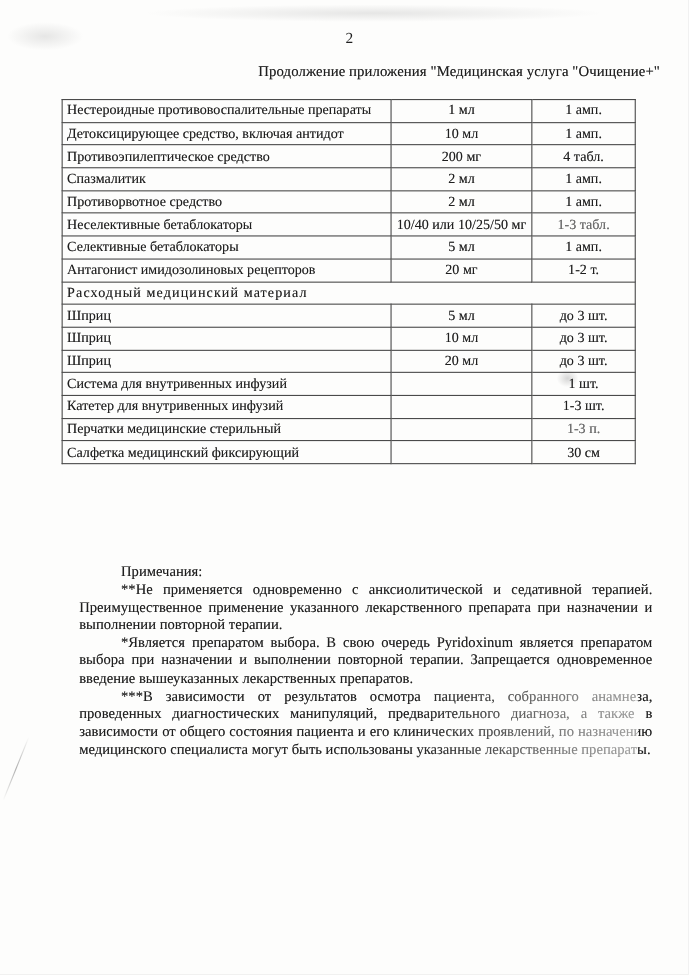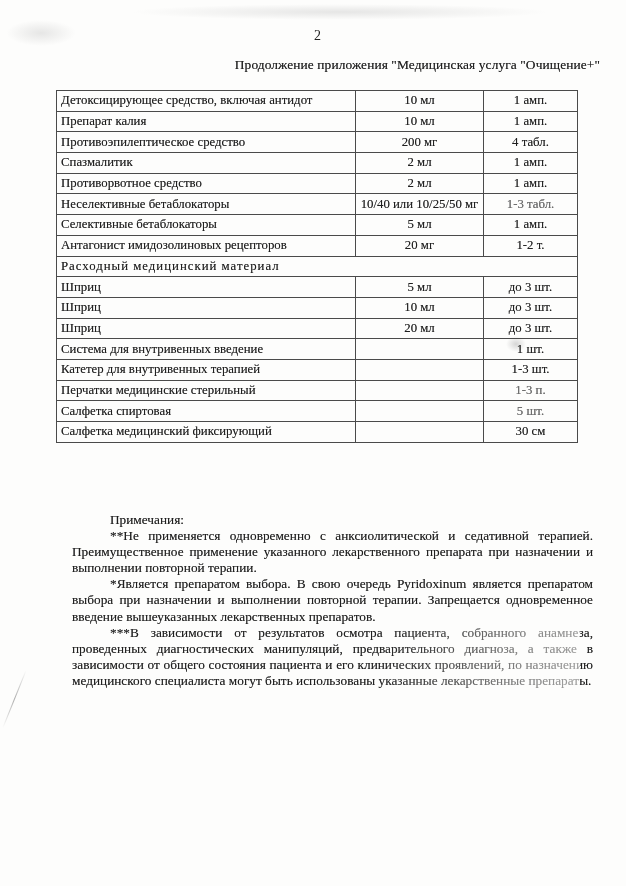--- a/index.html
+++ b/index.html
@@ -96,26 +96,26 @@
   <div class="scan-scratch"></div>
   <div class="scan-smudge"></div>
 
   <div class="page-number">2</div>
 
   <div class="doc-header">Продолжение приложения "Медицинская услуга "Очищение+"</div>
 
   <table class="med-table">
     <tbody>
       <tr>
-        <td class="c-name">Детоксицирующее средство, включая антидот</td>
-        <td class="c-dose">10 мл</td>
+        <td class="c-name">Нестероидные противовоспалительные препараты</td>
+        <td class="c-dose">1 мл</td>
         <td class="c-qty">1 амп.</td>
       </tr>
       <tr>
-        <td class="c-name">Препарат калия</td>
+        <td class="c-name">Детоксицирующее средство, включая антидот</td>
         <td class="c-dose">10 мл</td>
         <td class="c-qty">1 амп.</td>
       </tr>
       <tr>
         <td class="c-name">Противоэпилептическое средство</td>
         <td class="c-dose">200 мг</td>
         <td class="c-qty">4 табл.</td>
       </tr>
       <tr>
         <td class="c-name">Спазмалитик</td>
@@ -154,38 +154,33 @@
         <td class="c-name">Шприц</td>
         <td class="c-dose">10 мл</td>
         <td class="c-qty">до 3 шт.</td>
       </tr>
       <tr>
         <td class="c-name">Шприц</td>
         <td class="c-dose">20 мл</td>
         <td class="c-qty">до 3 шт.</td>
       </tr>
       <tr>
-        <td class="c-name">Система для внутривенных введение</td>
+        <td class="c-name">Система для внутривенных инфузий</td>
         <td class="c-dose"></td>
         <td class="c-qty">1 шт.</td>
       </tr>
       <tr>
-        <td class="c-name">Катетер для внутривенных терапией</td>
+        <td class="c-name">Катетер для внутривенных инфузий</td>
         <td class="c-dose"></td>
         <td class="c-qty">1-3 шт.</td>
       </tr>
       <tr class="fade-qty">
         <td class="c-name">Перчатки медицинские стерильный</td>
         <td class="c-dose"></td>
         <td class="c-qty">1-3 п.</td>
-      </tr>
-      <tr class="fade-qty">
-        <td class="c-name">Салфетка спиртовая</td>
-        <td class="c-dose"></td>
-        <td class="c-qty">5 шт.</td>
       </tr>
       <tr>
         <td class="c-name">Салфетка медицинский фиксирующий</td>
         <td class="c-dose"></td>
         <td class="c-qty">30 см</td>
       </tr>
     </tbody>
   </table>
 
   <div class="notes">

